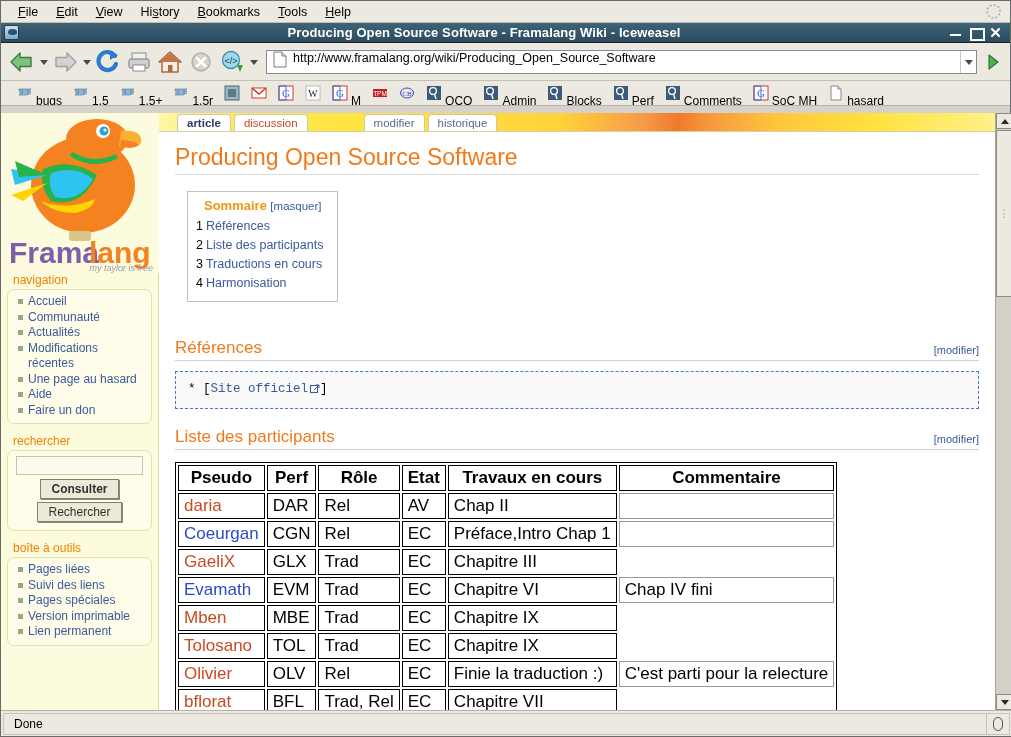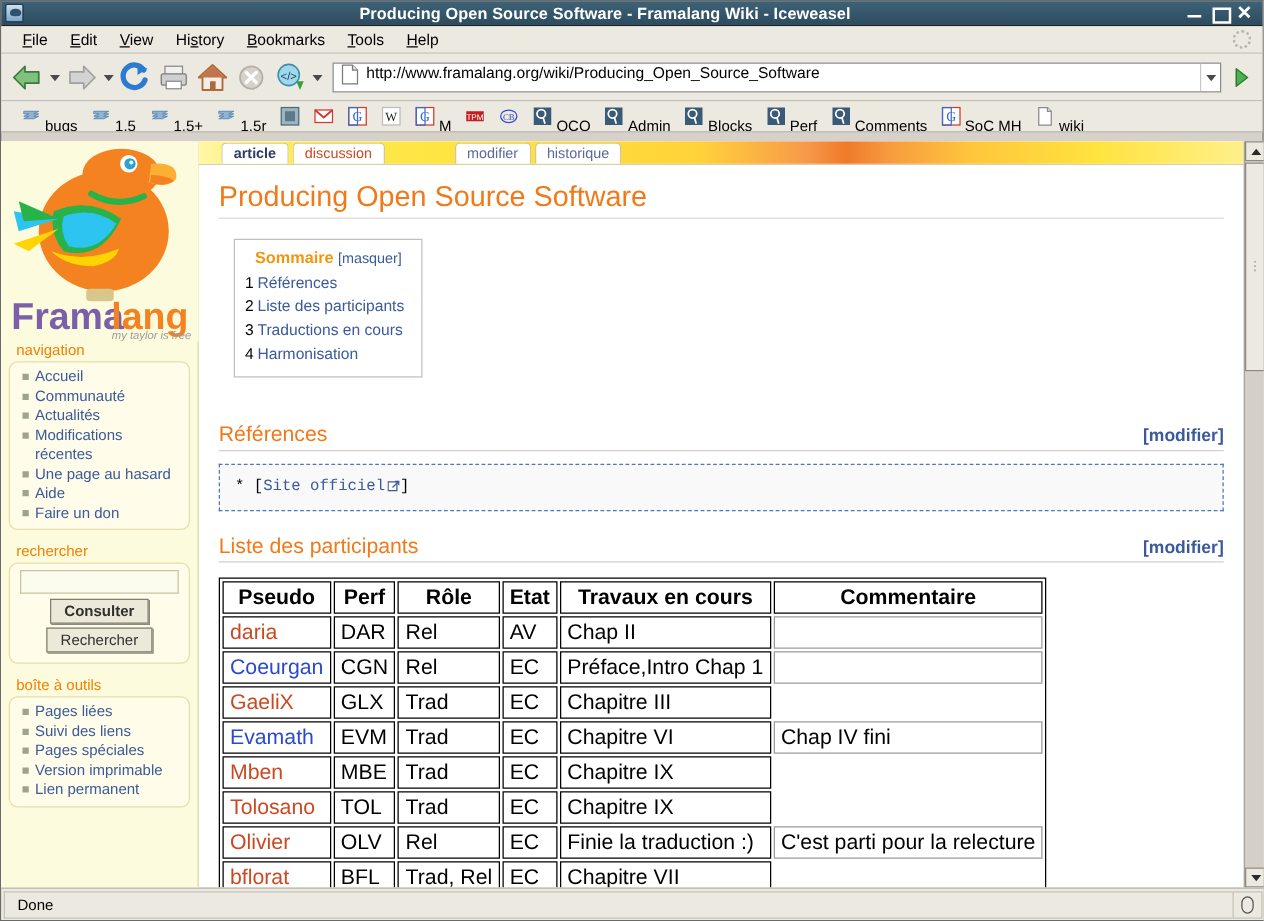--- a/index.html
+++ b/index.html
@@ -290,21 +290,21 @@
     font-size: 17px; font-weight: normal;
     color: #f07a1a;
     margin: 18px 0 4px 0;
     padding-bottom: 2px;
     border-bottom: 1px solid #d0d0d0;
     position: relative;
     font-family: "Liberation Sans", sans-serif;
   }
   h2.secth .editsection {
     position: absolute; right: 0; bottom: 4px;
-    font-size: 14px; color: #3a5a9a; font-weight: bold;
+    font-size: 11px; color: #3a5a9a; font-weight: normal;
     cursor: default;
   }
   .prebox {
     border: 1px dashed #4a7ab5;
     background: #f9f9f9;
     padding: 10px 12px;
     font-family: "Liberation Mono", monospace;
     font-size: 12.5px;
     color: #000;
     margin: 10px 0 6px 0;
@@ -387,42 +387,42 @@
     width: 24px; height: 22px; margin: 1px 2px 1px 0;
     border: 1px solid #c6c2b9;
     display:flex; align-items:center; justify-content:center;
   }
   .secureico { width: 10px; height: 14px; border: 1px solid #555; border-radius: 50%/40%; }
 </style>
 </head>
 <body>
 
 <div id="window">
-
-  <div id="titlebar">
-    <div class="tb-icon"></div>
-    <div class="tb-title">Producing Open Source Software - Framalang Wiki - Iceweasel</div>
-    <div class="tb-buttons">
-      <div class="tb-btn tb-min"></div>
-      <div class="tb-btn tb-max"></div>
-      <div class="tb-btn tb-close">✕</div>
-    </div>
-  </div>
 
   <div id="menubar">
     <div class="mi"><u>F</u>ile</div>
     <div class="mi"><u>E</u>dit</div>
     <div class="mi"><u>V</u>iew</div>
     <div class="mi">Hi<u>s</u>tory</div>
     <div class="mi"><u>B</u>ookmarks</div>
     <div class="mi"><u>T</u>ools</div>
     <div class="mi"><u>H</u>elp</div>
     <div class="throbber"></div>
   </div>
 
+  <div id="titlebar">
+    <div class="tb-icon"></div>
+    <div class="tb-title">Producing Open Source Software - Framalang Wiki - Iceweasel</div>
+    <div class="tb-buttons">
+      <div class="tb-btn tb-min"></div>
+      <div class="tb-btn tb-max"></div>
+      <div class="tb-btn tb-close">✕</div>
+    </div>
+  </div>
+
   <div id="navbar">
     <div class="navicon">
       <svg width="30" height="30" viewBox="0 0 30 30">
         <path d="M13 6 L4 15 L13 24 L13 19.5 L24 19.5 L24 10.5 L13 10.5 Z" fill="#7ec27e" stroke="#3d7a3d" stroke-width="1.4" stroke-linejoin="round"></path>
       </svg>
     </div>
     <div class="dropcaret"></div>
     <div class="navicon">
       <svg width="30" height="30" viewBox="0 0 30 30">
         <path d="M17 6 L26 15 L17 24 L17 19.5 L6 19.5 L6 10.5 L17 10.5 Z" fill="#d3d3d3" stroke="#a0a0a0" stroke-width="1.4" stroke-linejoin="round"></path>
@@ -602,21 +602,21 @@
           <path d="M1 1h7v14H1z" fill="none" stroke="#3a6ad0"></path>
           <text x="8" y="12" font-size="11" text-anchor="middle" fill="#3a6ad0" font-family="Liberation Serif">G</text>
         </svg>
       <span class="lbl">SoC MH</span>
     </div>
     <div class="bm">
       <svg class="bmico" viewBox="0 0 16 16">
           <path d="M3 1 L10 1 L13 4 L13 15 L3 15 Z" fill="#fff" stroke="#8a8a8a"></path>
           <path d="M10 1 L10 4 L13 4" fill="#e2e2e2" stroke="#8a8a8a"></path>
         </svg>
-      <span class="lbl">wiki</span>
+      <span class="lbl">hasard</span>
     </div>
   </div>
 
   <div id="content">
     <div id="viewport">
       <div id="page">
         <div id="topband"></div>
 
         <div id="wikiside">
           <div id="logo">

